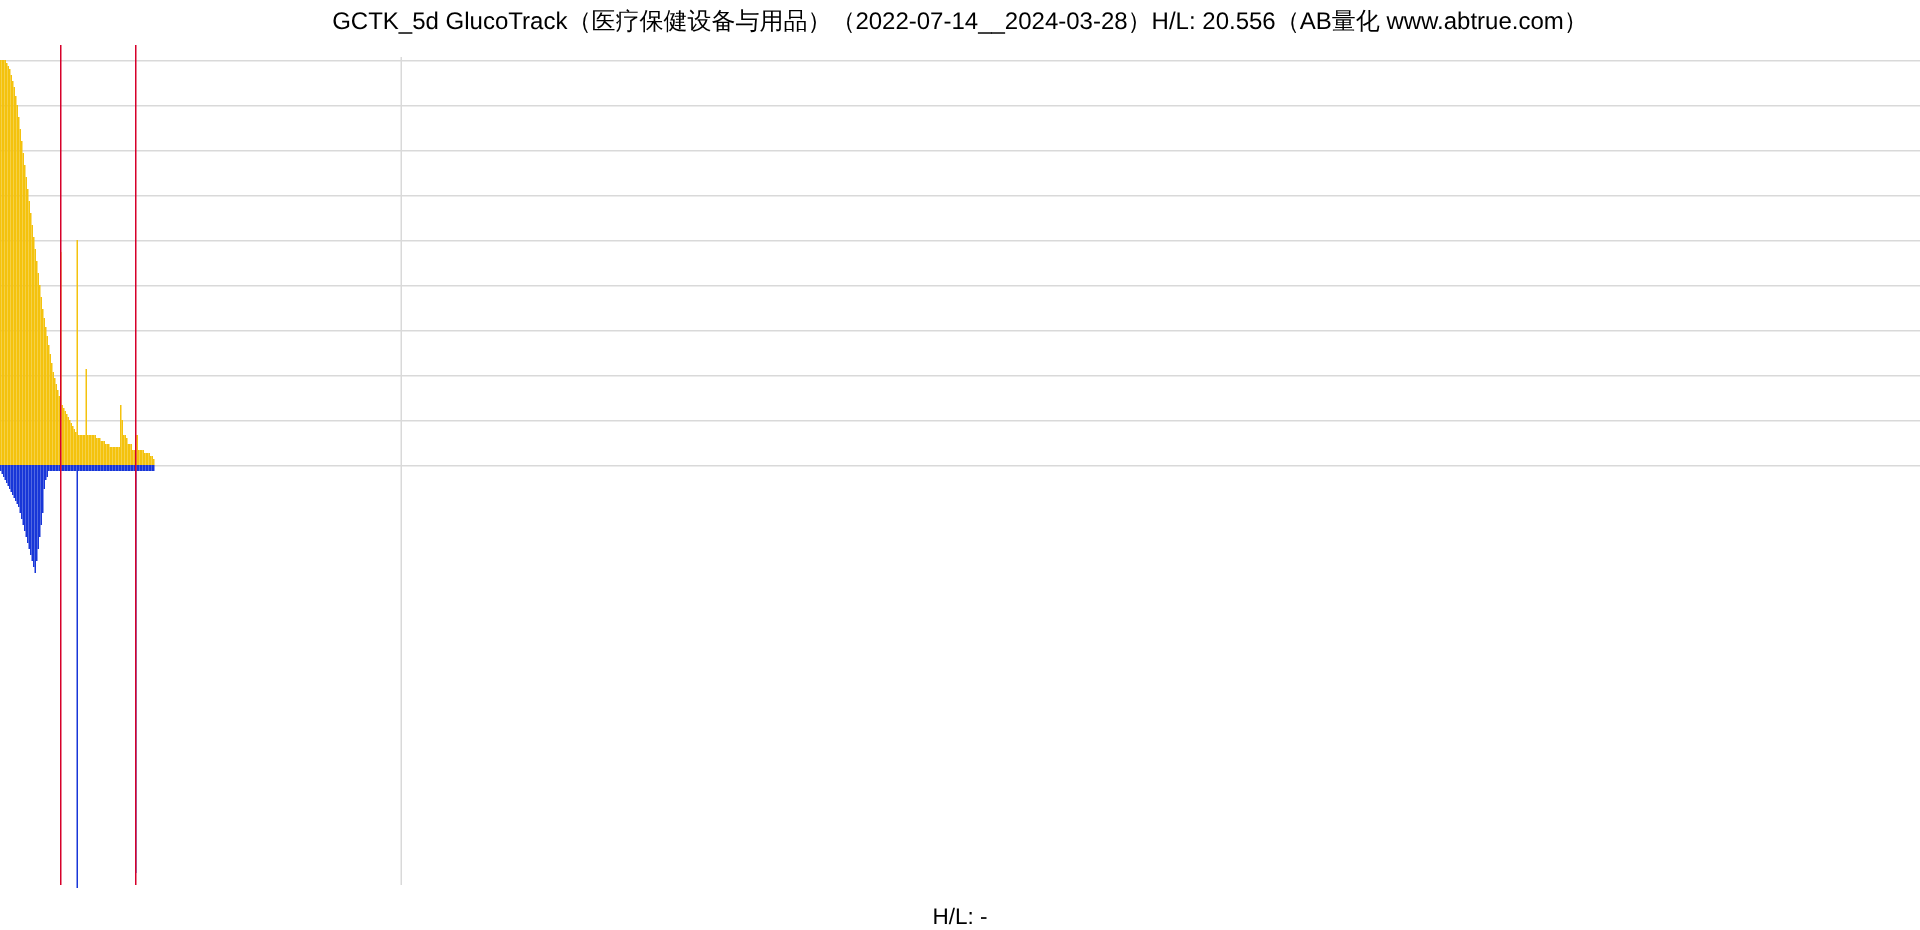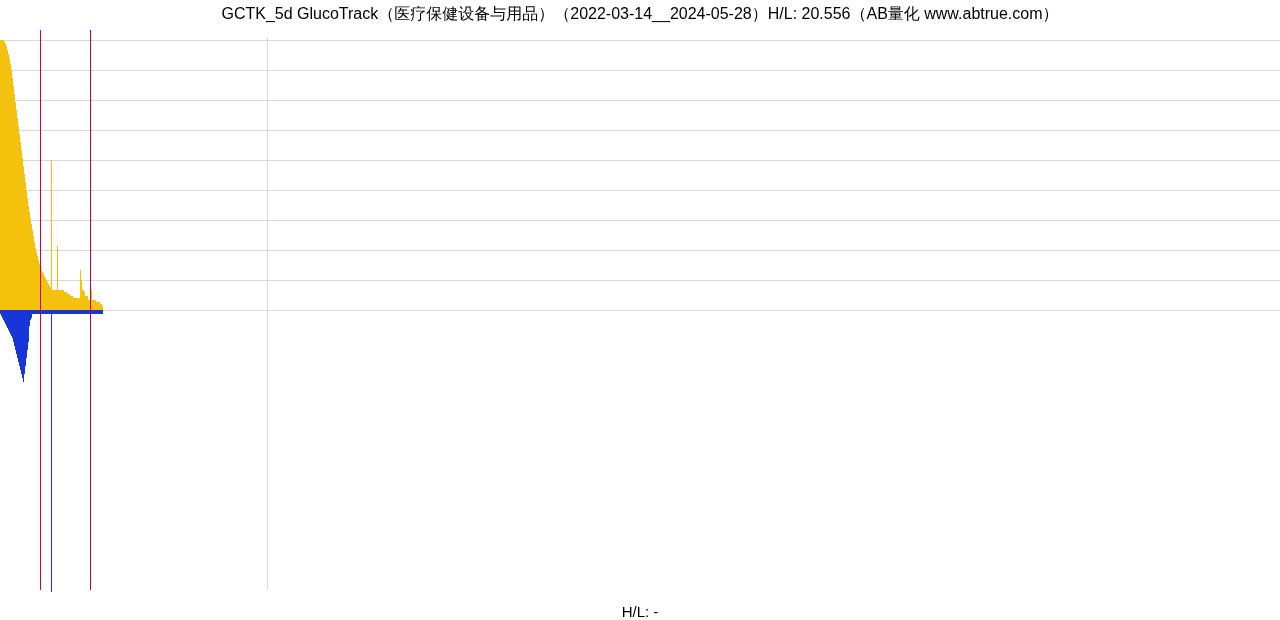--- a/index.html
+++ b/index.html
@@ -56,21 +56,21 @@
       right: 0;
       bottom: 0px;
       text-align: center;
       font-size: 15px;
       color: #000;
     }
   </style>
 </head>
 <body>
 
-<div class="title">GCTK_5d GlucoTrack（医疗保健设备与用品）（2022-03-14__2024-05-28）H/L: 20.556（AB量化  www.abtrue.com）</div>
+<div class="title">GCTK_5d GlucoTrack（医疗保健设备与用品）（2022-07-14__2024-03-28）H/L: 20.556（AB量化  www.abtrue.com）</div>
 
 <div class="plot-area" id="plot">
     <div class="hgrid" style="top: 280px;"></div>
     <div class="hgrid" style="top: 250px;"></div>
     <div class="hgrid" style="top: 220px;"></div>
     <div class="hgrid" style="top: 190px;"></div>
     <div class="hgrid" style="top: 160px;"></div>
     <div class="hgrid" style="top: 130px;"></div>
     <div class="hgrid" style="top: 100px;"></div>
     <div class="hgrid" style="top: 70px;"></div>

